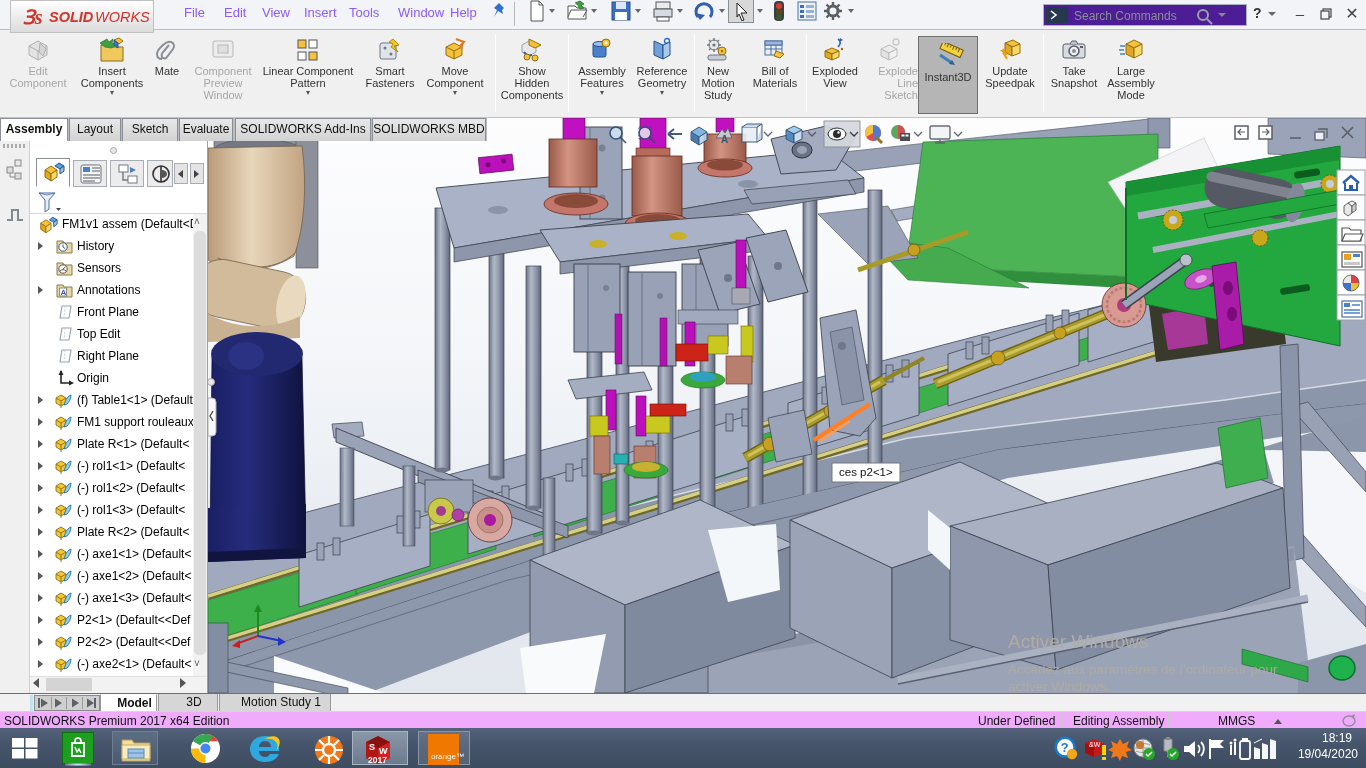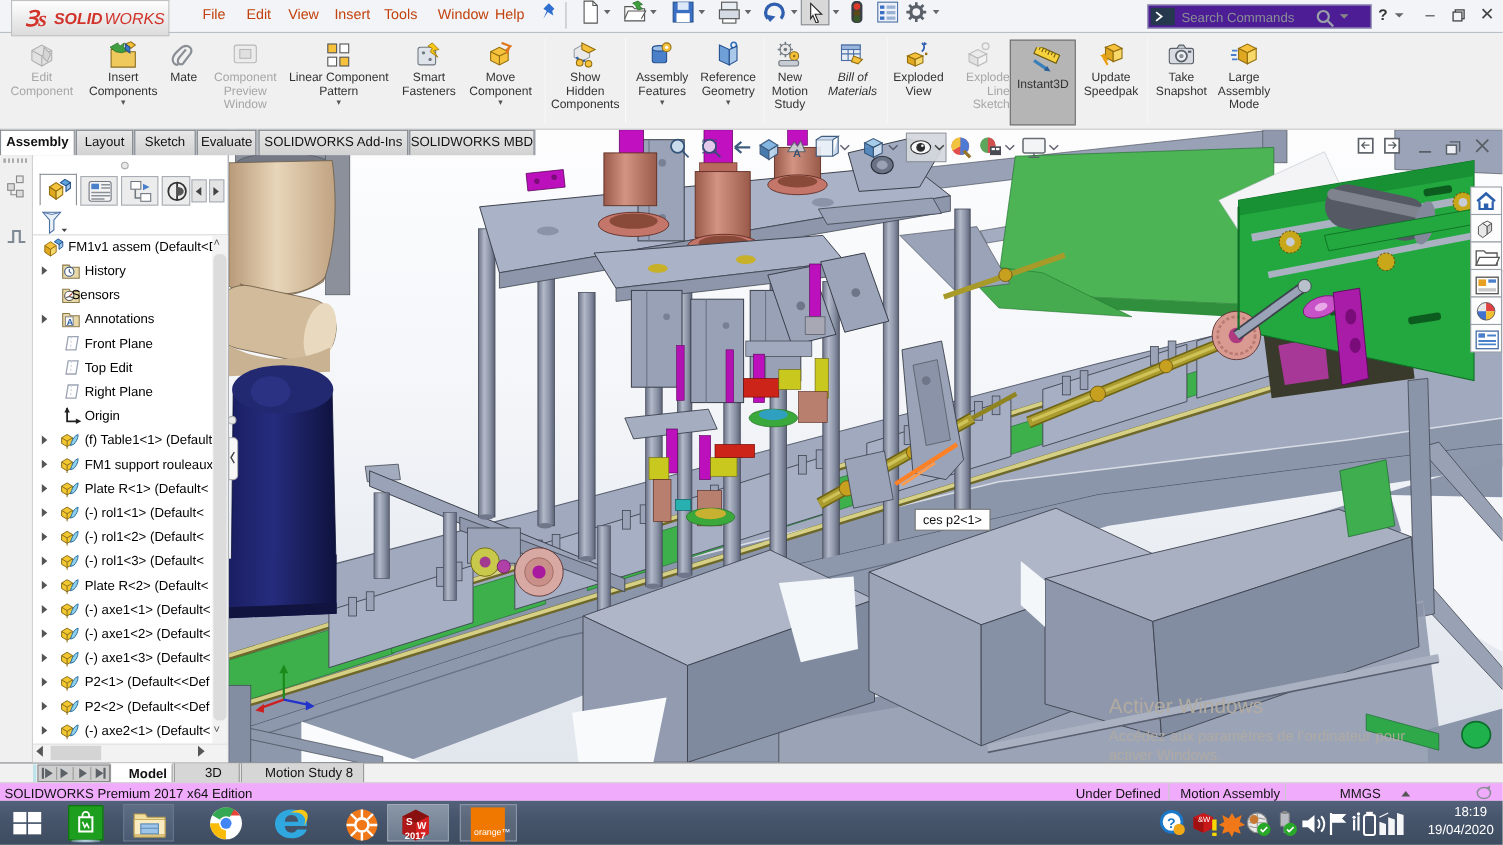--- a/index.html
+++ b/index.html
@@ -1,20 +1,20 @@
 <!DOCTYPE html>
 <html><head><meta charset="utf-8">
 <style>
 *{margin:0;padding:0;box-sizing:border-box;}
 html,body{width:1366px;height:768px;overflow:hidden;font-family:"Liberation Sans",sans-serif;}
 #app{position:absolute;left:0;top:0;width:1366px;height:768px;background:#f0f0f1;}
 
 #titlebar{position:absolute;left:0;top:0;width:1366px;height:30px;background:#f2f4f7;border-bottom:1px solid #b9bfc9;}
 #logo{position:absolute;left:10px;top:0;width:144px;height:33px;background:linear-gradient(#ffffff,#e9e9e9 60%,#dcdcdc);border:1px solid #c0c0c0;z-index:5;}
-.menu{position:absolute;top:5px;font-size:13px;color:#c2410c;}
+.menu{position:absolute;top:5px;font-size:13px;color:#8b5cf6;}
 .qat{position:absolute;top:4px;height:22px;}
 #sw-title{position:absolute;top:6px;left:880px;width:180px;text-align:center;font-size:13px;color:#222;margin-top:28px;}
 #searchbox{position:absolute;left:1043px;top:4px;width:204px;height:22px;background:#4c1d95;border:1px solid #aab2be;}
 .winbtn{position:absolute;top:0;width:24px;height:28px;color:#444;font-size:15px;text-align:center;line-height:28px;}
 
 #ribbon{position:absolute;left:0;top:30px;width:1366px;height:88px;background:#f0f0f1;border-bottom:1px solid #c3c3c3;}
 .rbtn{position:absolute;top:7px;text-align:center;font-size:11px;line-height:12px;color:#333;}
 .rbtn .ric{margin:0 auto 2px auto;width:26px;height:26px;}
 .rbtn.gray{color:#a6a6a6;}
 .rsep{position:absolute;top:4px;height:78px;width:1px;background:#dcdcdc;border-right:1px solid #fff;}
@@ -205,21 +205,21 @@
     <div class="rbtn" style="left:688px;width:60px;"><div class="ric"><svg width="26" height="26" viewBox="0 0 26 26">
             <circle cx="9" cy="8" r="5" fill="#e8e8e8" stroke="#707880"></circle>
             <circle cx="9" cy="8" r="1.6" fill="#707880"></circle>
             <g stroke="#707880" stroke-width="1.4">
               <path d="M9 1v3M9 12v3M2 8h3M13 8h3M4 3l2 2M12 11l2 2M14 3l-2 2M6 11l-2 2"></path>
             </g>
             <circle cx="17" cy="14" r="4" fill="#f6c23c" stroke="#946f10"></circle>
             <circle cx="17" cy="14" r="1.2" fill="#946f10"></circle>
             <rect x="3" y="18" width="18" height="5" rx="2" fill="#c8ccd4" stroke="#707880"></rect>
           </svg></div>New<br>Motion<br>Study</div>
-    <div class="rbtn" style="left:747px;width:56px;font-style:italic;"><div class="ric"><svg width="26" height="26" viewBox="0 0 26 26">
+    <div class="rbtn" style="left:747px;width:56px;"><div class="ric"><svg width="26" height="26" viewBox="0 0 26 26">
             <rect x="3" y="4" width="17" height="14" fill="#e8eef6" stroke="#4a6fa5"></rect>
             <path d="M3 8h17M3 12h17M9 4v14M14 4v14" stroke="#4a6fa5" stroke-width="1"></path>
             <rect x="3" y="4" width="17" height="4" fill="#9ab6dc" stroke="#4a6fa5"></rect>
             <path d="M14 14l8 3-4 4-6-2z" fill="#f6c23c" stroke="#946f10"></path>
           </svg></div>Bill of<br>Materials</div>
     <div class="rsep" style="left:806px;"></div>
     <div class="rbtn" style="left:807px;width:56px;"><div class="ric"><svg width="26" height="26" viewBox="0 0 26 26">
             <path d="M3 14l7-3 7 3-7 3z" fill="#f6c23c" stroke="#946f10"></path>
             <path d="M3 14l7 3v6l-7-3z" fill="#e0a820" stroke="#946f10"></path>
             <path d="M10 17l7-3v6l-7 3z" fill="#f8d868" stroke="#946f10"></path>
@@ -349,21 +349,21 @@
         </svg>
         <span class="lbl" style="left:47px;">History</span>
       </div>
     <div class="trow" style="top:117px;">
         <svg style="position:absolute;left:26px;top:2px;" width="17" height="16" viewBox="0 0 17 16">
           <path d="M1 3h6l1 2h8v10H1z" fill="#ead9a8" stroke="#8a7a4a"></path>
           <circle cx="7" cy="9" r="4.2" fill="#fff" stroke="#555"></circle>
           <path d="M7 9l2.5-2" stroke="#c03020"></path>
           <path d="M4 11a4 4 0 0 1 6 0" fill="none" stroke="#555"></path>
         </svg>
-        <span class="lbl" style="left:35px;">Sensors</span>
+        <span class="lbl" style="left:47px;">Sensors</span>
       </div>
     <div class="trow" style="top:139px;">
         <span class="arr"></span>
         <svg style="position:absolute;left:26px;top:2px;" width="17" height="16" viewBox="0 0 17 16">
           <path d="M1 3h6l1 2h8v10H1z" fill="#ead9a8" stroke="#8a7a4a"></path>
           <rect x="3.5" y="6" width="7" height="8" fill="#fff" stroke="#888"></rect>
           <text x="4.6" y="13" font-size="8" fill="#2a5fae" font-weight="bold">A</text>
         </svg>
         <span class="lbl" style="left:47px;">Annotations</span>
       </div>
@@ -1002,28 +1002,28 @@
     <svg style="position:absolute;left:36px;top:3px;" width="62" height="12" viewBox="0 0 62 12">
       <g fill="#5d6268">
           <path d="M2 1h2v10H2zM12 6L5 1.5v9zM26 6l-7-4.5v9zM36 1.5L43 6l-7 4.5zM51 1.5L58 6l-7 4.5zM58 1h2v10h-2z"></path>
         </g>
       <g stroke="#9a9a9a" fill="none">
           <path d="M15.5 0v12M30.5 0v12M46.5 0v12"></path>
         </g>
     </svg>
     <div class="mtab" style="left:100px;width:57px;background:#fff;font-weight:bold;border-top:1px solid #fff;">Model</div>
     <div class="mtab" style="left:158px;width:60px;">3D Views</div>
-    <div class="mtab" style="left:219px;width:112px;">Motion Study 8</div>
+    <div class="mtab" style="left:219px;width:112px;">Motion Study 1</div>
   </div>
 
   <div id="statusbar">
     <div style="position:absolute;left:4px;top:2px;">SOLIDWORKS Premium 2017 x64 Edition</div>
     <div style="position:absolute;left:978px;top:2px;">Under Defined</div>
     <div style="position:absolute;left:1062px;top:0px;height:17px;width:1px;background:#c8c8c8;"></div>
-    <div style="position:absolute;left:1073px;top:2px;">Motion Assembly</div>
+    <div style="position:absolute;left:1073px;top:2px;">Editing Assembly</div>
     <div style="position:absolute;left:1168px;top:0px;height:17px;width:1px;background:#c8c8c8;"></div>
     <div style="position:absolute;left:1218px;top:2px;">MMGS</div>
     <div style="position:absolute;left:1274px;top:7px;width:0;height:0;border-bottom:5px solid #555;border-left:4px solid transparent;border-right:4px solid transparent;"></div>
     <svg style="position:absolute;left:1342px;top:2px;" width="15" height="13" viewBox="0 0 15 13">
         <ellipse cx="7" cy="7" rx="6" ry="5" fill="none" stroke="#8a8f96" stroke-width="1.4"></ellipse>
         <path d="M9 2l4-2-1 4z" fill="#8a8f96"></path>
       </svg>
   </div>
 
   <div id="taskbar">

